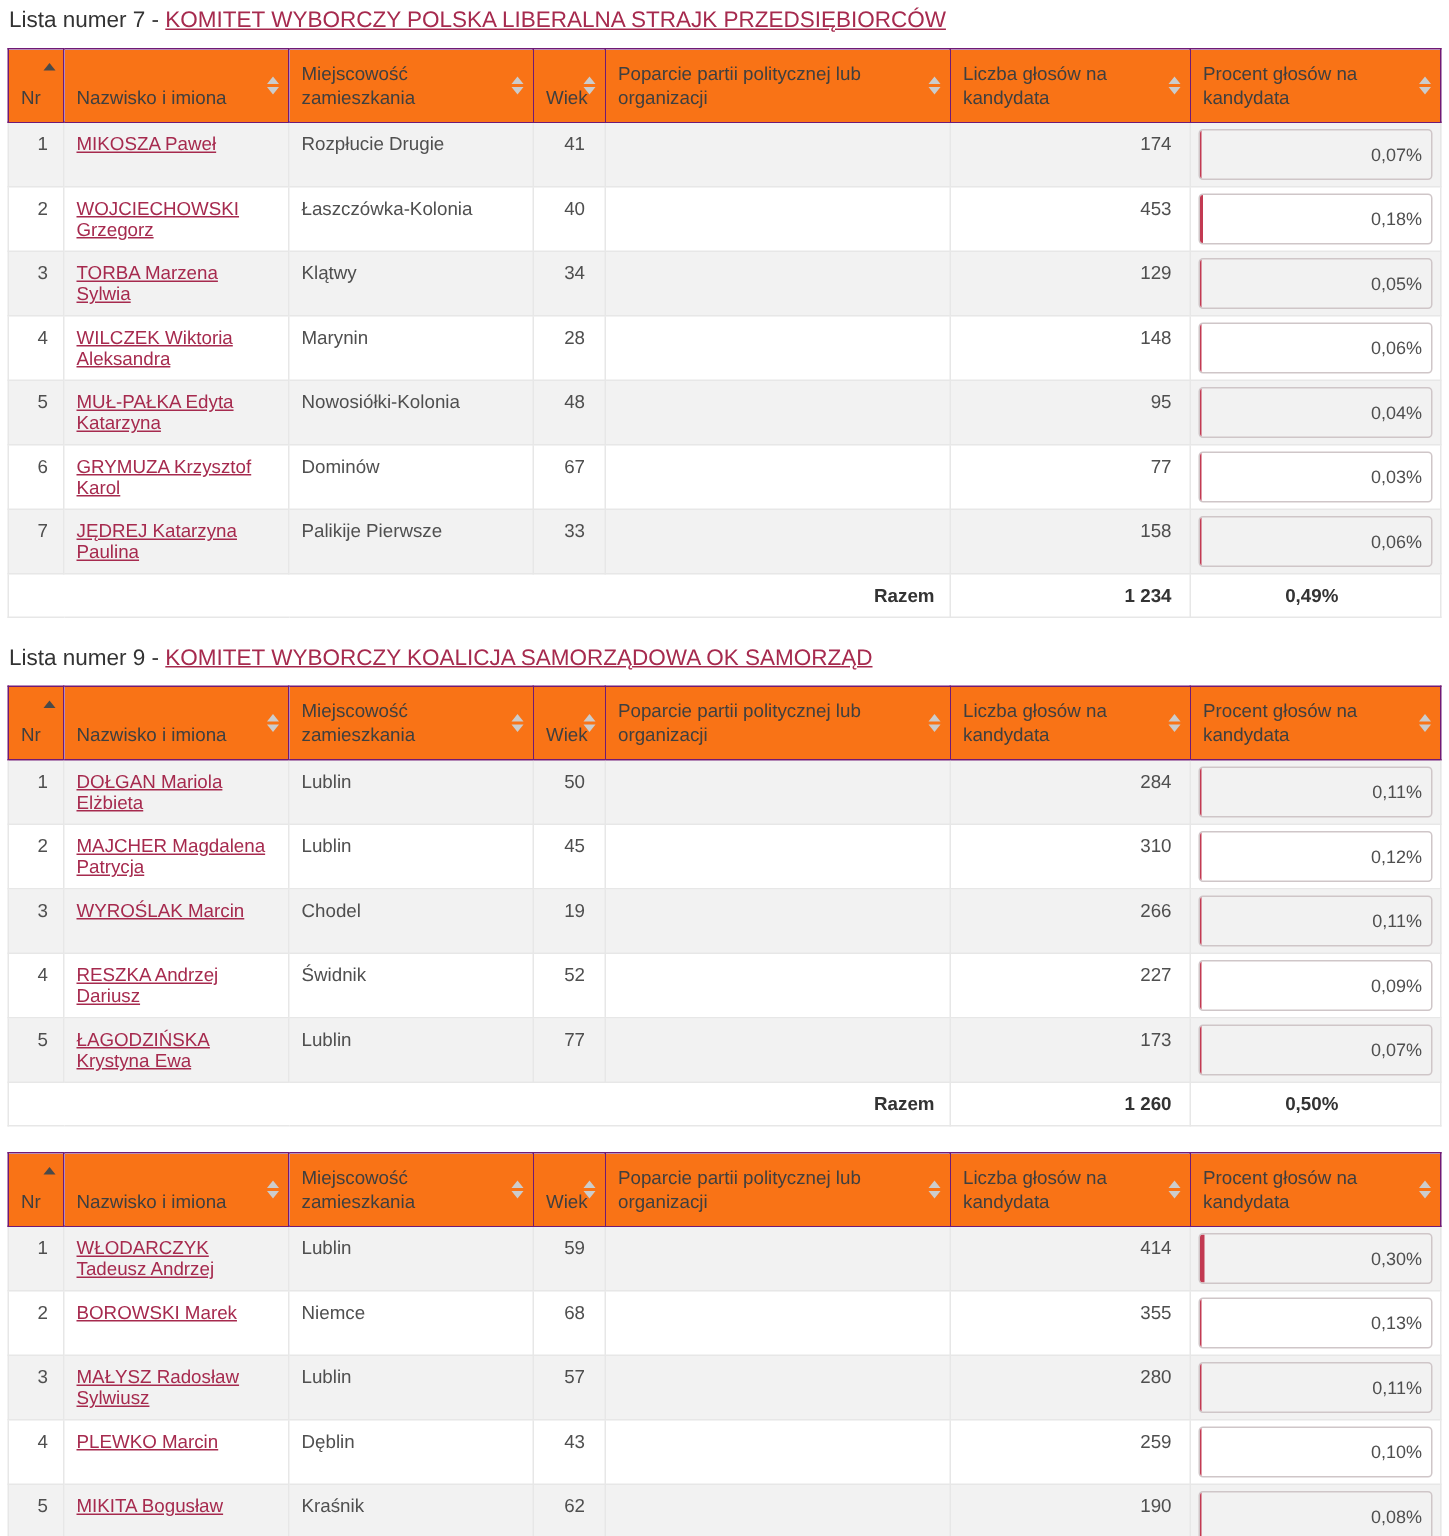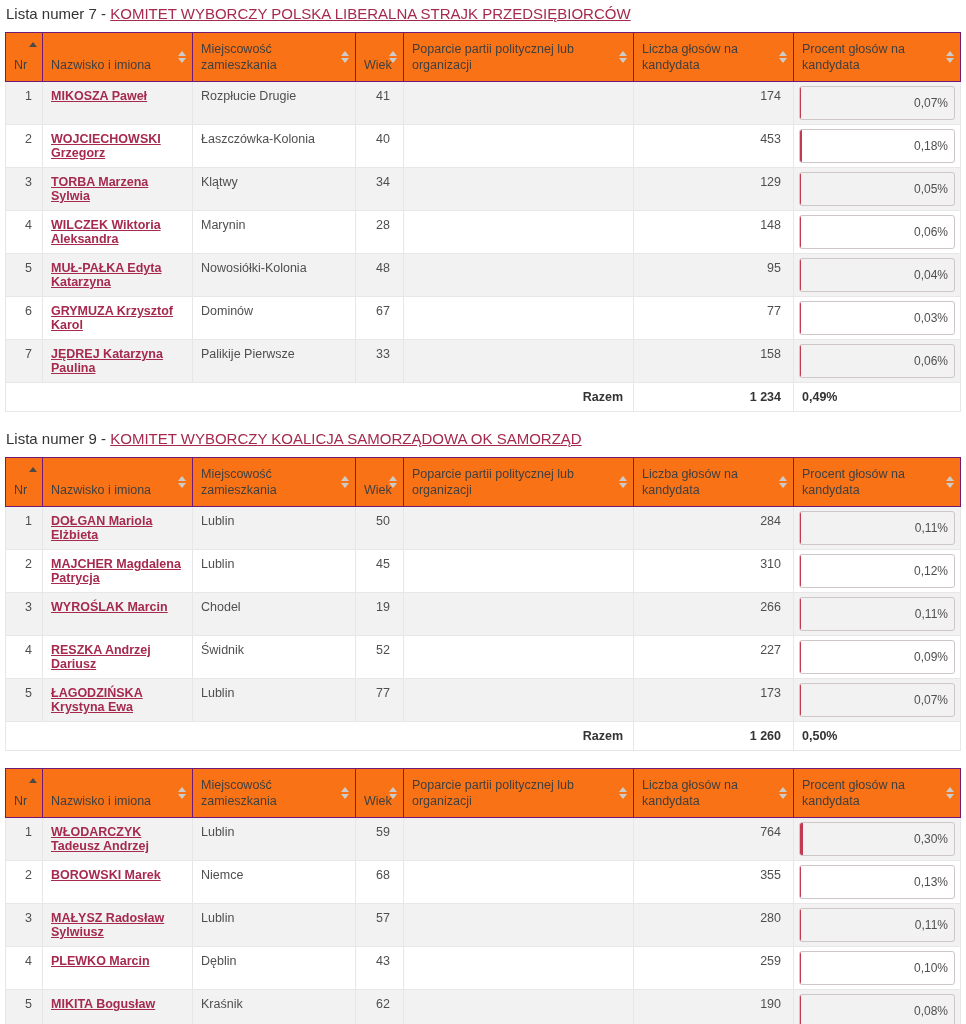--- a/index.html
+++ b/index.html
@@ -85,21 +85,20 @@
     background:#fff;
   }
   tr.stripe td{background:var(--stripe);}
   .col-nr{text-align:right;padding-right:10px;}
   .col-age{text-align:right;padding-right:13px;}
   .col-votes{text-align:right;padding-right:12px;}
   .candidate-link{
     color:var(--accent);
     text-decoration:underline;
     cursor:pointer;
-    font-weight:bold;
   }
   .col-percent{padding:4px 5px;}
   .pct-box{
     position:relative;
     height:34px;
     border:1px solid #cfc6c8;
     border-radius:3px;
     overflow:hidden;
     display:flex;
     align-items:center;
@@ -107,21 +106,21 @@
     padding-right:6px;
   }
   .pct-fill{
     position:absolute;
     left:0;top:0;bottom:0;
     background:var(--bar-fill);
   }
   .pct-text{position:relative;font-size:12px;color:var(--text);}
   tr.razem td{font-weight:700;color:#333;background:#fff;}
   tr.razem .razem-label{text-align:right;padding-right:10px;}
-  tr.razem .col-percent{padding:7px 13px 7px 8px;text-align:left;font-size:12.5px;}
+  tr.razem .col-percent{padding:7px 13px 7px 8px;text-align:center;font-size:12.5px;}
 </style>
 </head>
 <body>
 
 <div class="page">
   <div id="tables-root">
       <section class="list-section">
         <h2 class="list-title"><span class="list-label">Lista numer 7 - </span><a class="committee-link" href="#">KOMITET WYBORCZY POLSKA LIBERALNA STRAJK PRZEDSIĘBIORCÓW</a></h2>
         <table class="results-table">
           <colgroup>
@@ -435,21 +434,21 @@
                 </span></th>
             </tr>
           </thead>
           <tbody>
             <tr class="stripe">
               <td class="col-nr">1</td>
               <td class="col-name"><a href="#" class="candidate-link">WŁODARCZYK Tadeusz Andrzej</a></td>
               <td class="col-city">Lublin</td>
               <td class="col-age">59</td>
               <td class="col-support"></td>
-              <td class="col-votes">764</td>
+              <td class="col-votes">414</td>
               <td class="col-percent">
                 <div class="pct-box">
                   <span class="pct-fill" style="width:3px"></span>
                   <span class="pct-text">0,30%</span>
                 </div>
               </td>
             </tr>
             <tr class="">
               <td class="col-nr">2</td>
               <td class="col-name"><a href="#" class="candidate-link">BOROWSKI Marek</a></td>

